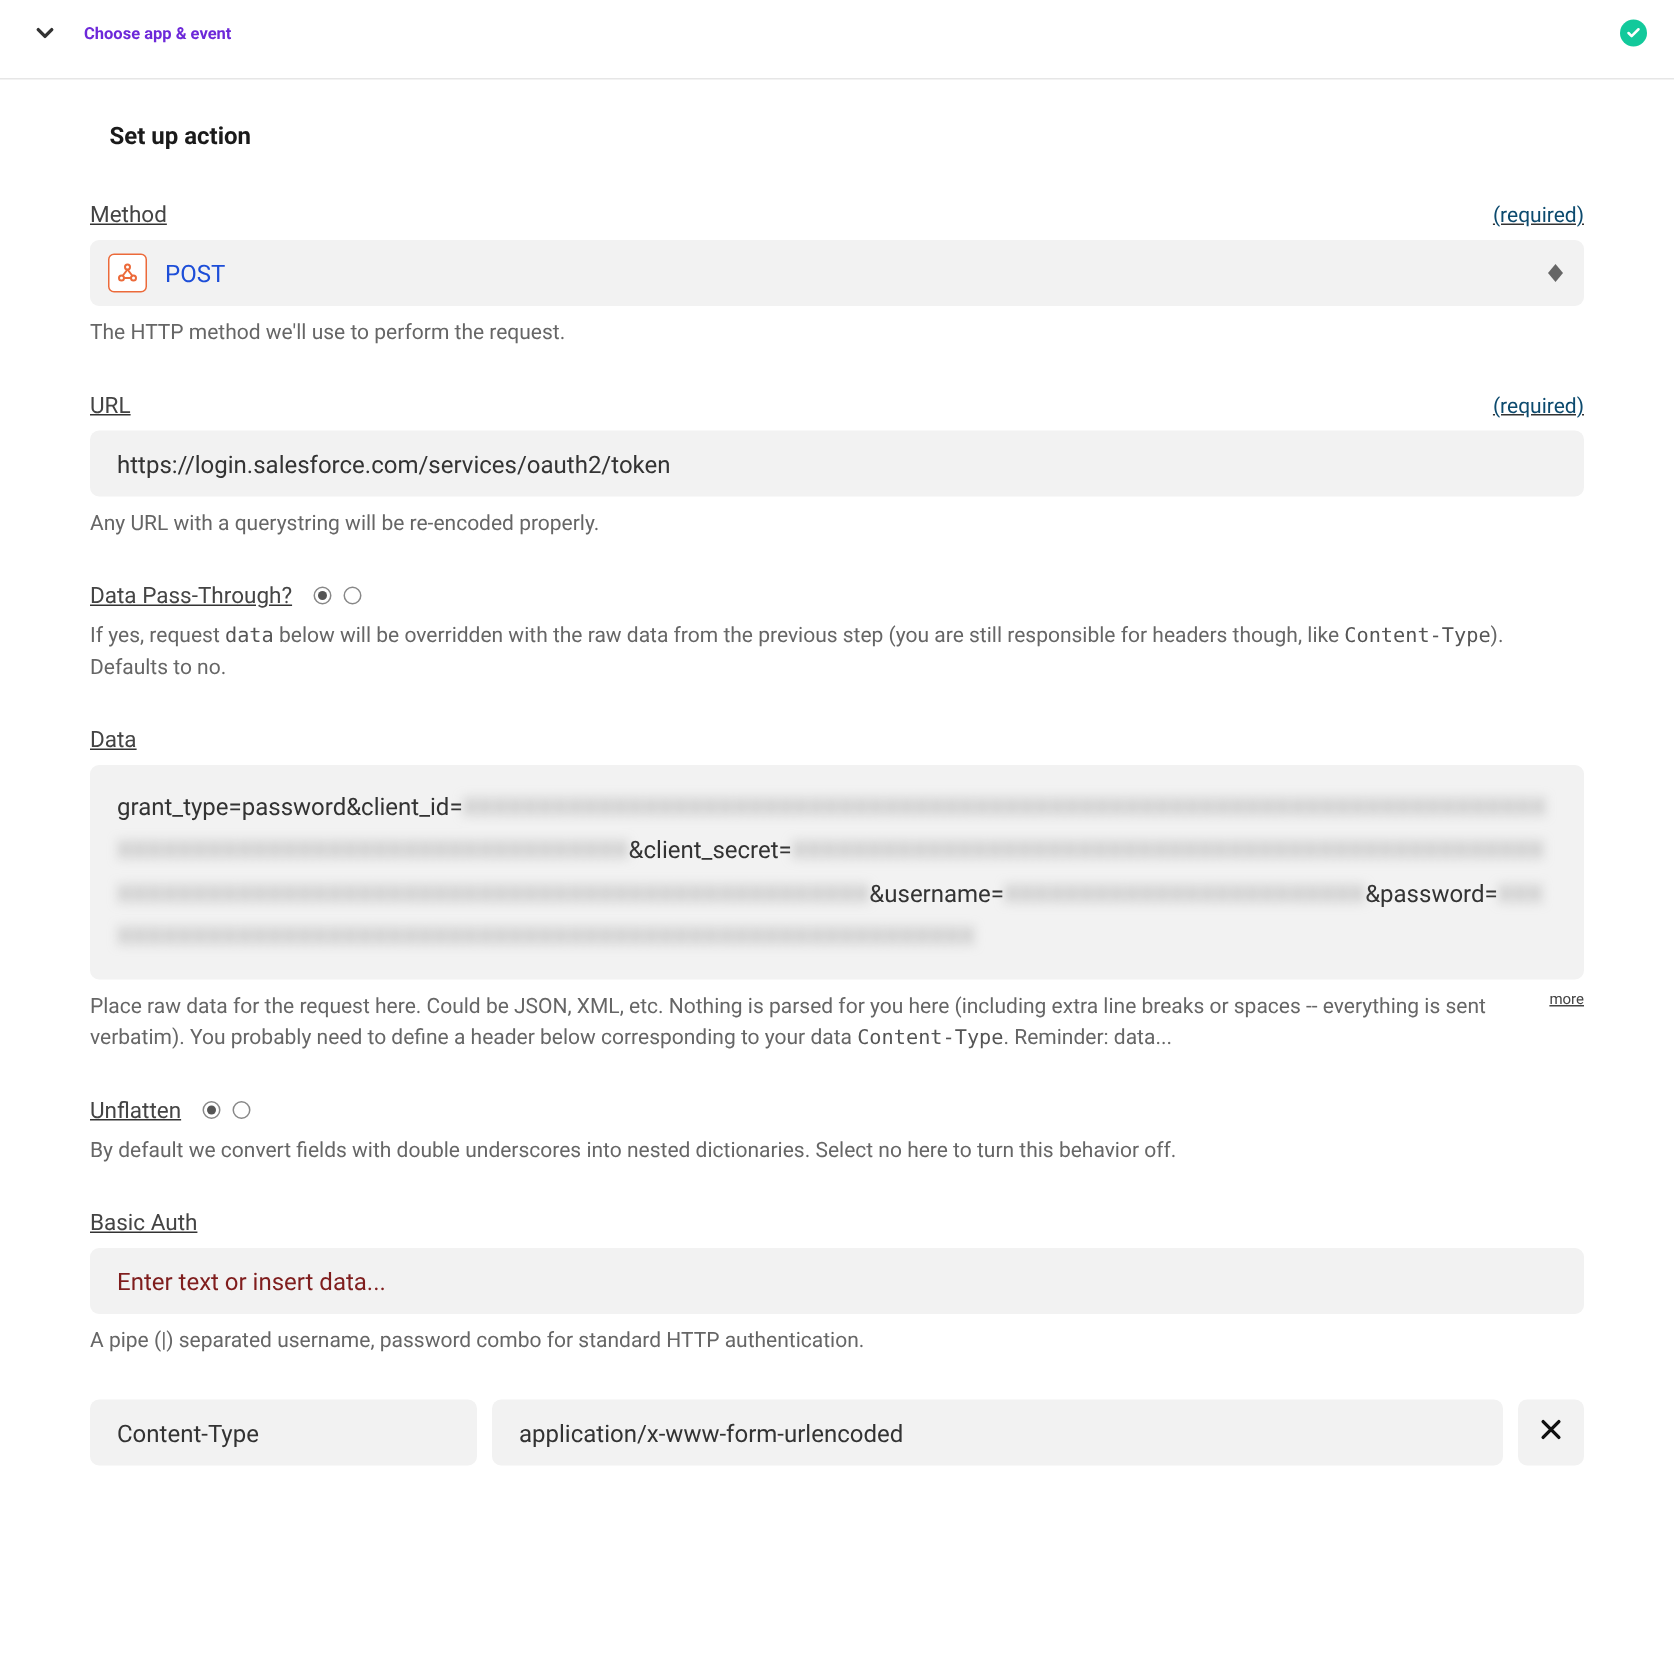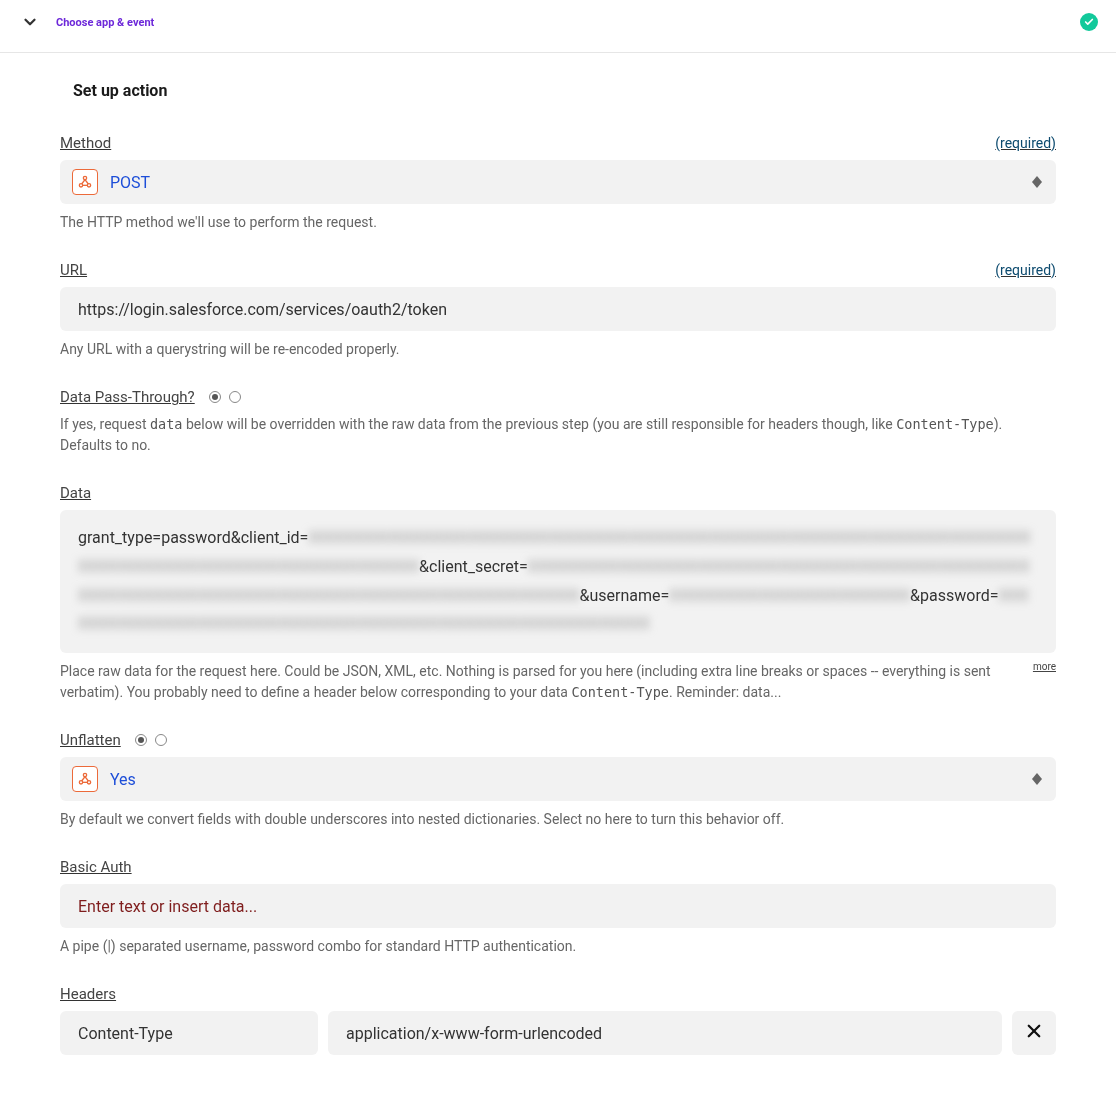--- a/index.html
+++ b/index.html
@@ -289,58 +289,34 @@
     <div class="field">
       <div class="field-label-row">
         <span class="field-label">
           <span>Unflatten</span>
           <span class="radio-pair">
             <span class="radio-dot filled"></span>
             <span class="radio-dot"></span>
           </span>
         </span>
       </div>
-      <div class="select-box">
-        <span class="select-icon">
-          <svg viewBox="0 0 24 24" fill="none" stroke="#ec6a3a" stroke-width="2">
-              <circle cx="6" cy="17" r="2.5"></circle>
-              <circle cx="18" cy="17" r="2.5"></circle>
-              <circle cx="12" cy="6" r="2.5"></circle>
-              <path d="M12 8.5 L7 15"></path>
-              <path d="M12 8.5 L17 15"></path>
-              <path d="M8.5 17 L15.5 17"></path>
-            </svg>
-        </span>
-        <span class="select-value">Yes</span>
-        <span class="sort-arrows">
-          <svg viewBox="0 0 10 6">
-              <polygon points="5,0 10,6 0,6" fill="#666"></polygon>
-            </svg>
-          <svg viewBox="0 0 10 6">
-              <polygon points="0,0 10,0 5,6" fill="#666"></polygon>
-            </svg>
-        </span>
-      </div>
       <div class="help-text">By default we convert fields with double underscores into nested dictionaries. Select no here to turn this behavior off.</div>
     </div>
 
     <div class="field">
       <div class="field-label-row">
         <span class="field-label">Basic Auth</span>
       </div>
       <div class="text-box">
         <span class="placeholder">Enter text or insert data...</span>
       </div>
       <div class="help-text">A pipe (|) separated username, password combo for standard HTTP authentication.</div>
     </div>
 
     <div class="field" style="margin-bottom:0;">
-      <div class="field-label-row">
-        <span class="field-label">Headers</span>
-      </div>
       <div class="headers-row">
         <div class="header-key">
           <span>Content-Type</span>
         </div>
         <div class="header-val">
           <span>application/x-www-form-urlencoded</span>
         </div>
         <div class="remove-btn">
           <span>
             <svg viewBox="0 0 24 24" fill="none" stroke="#111" stroke-width="3" stroke-linecap="round">

